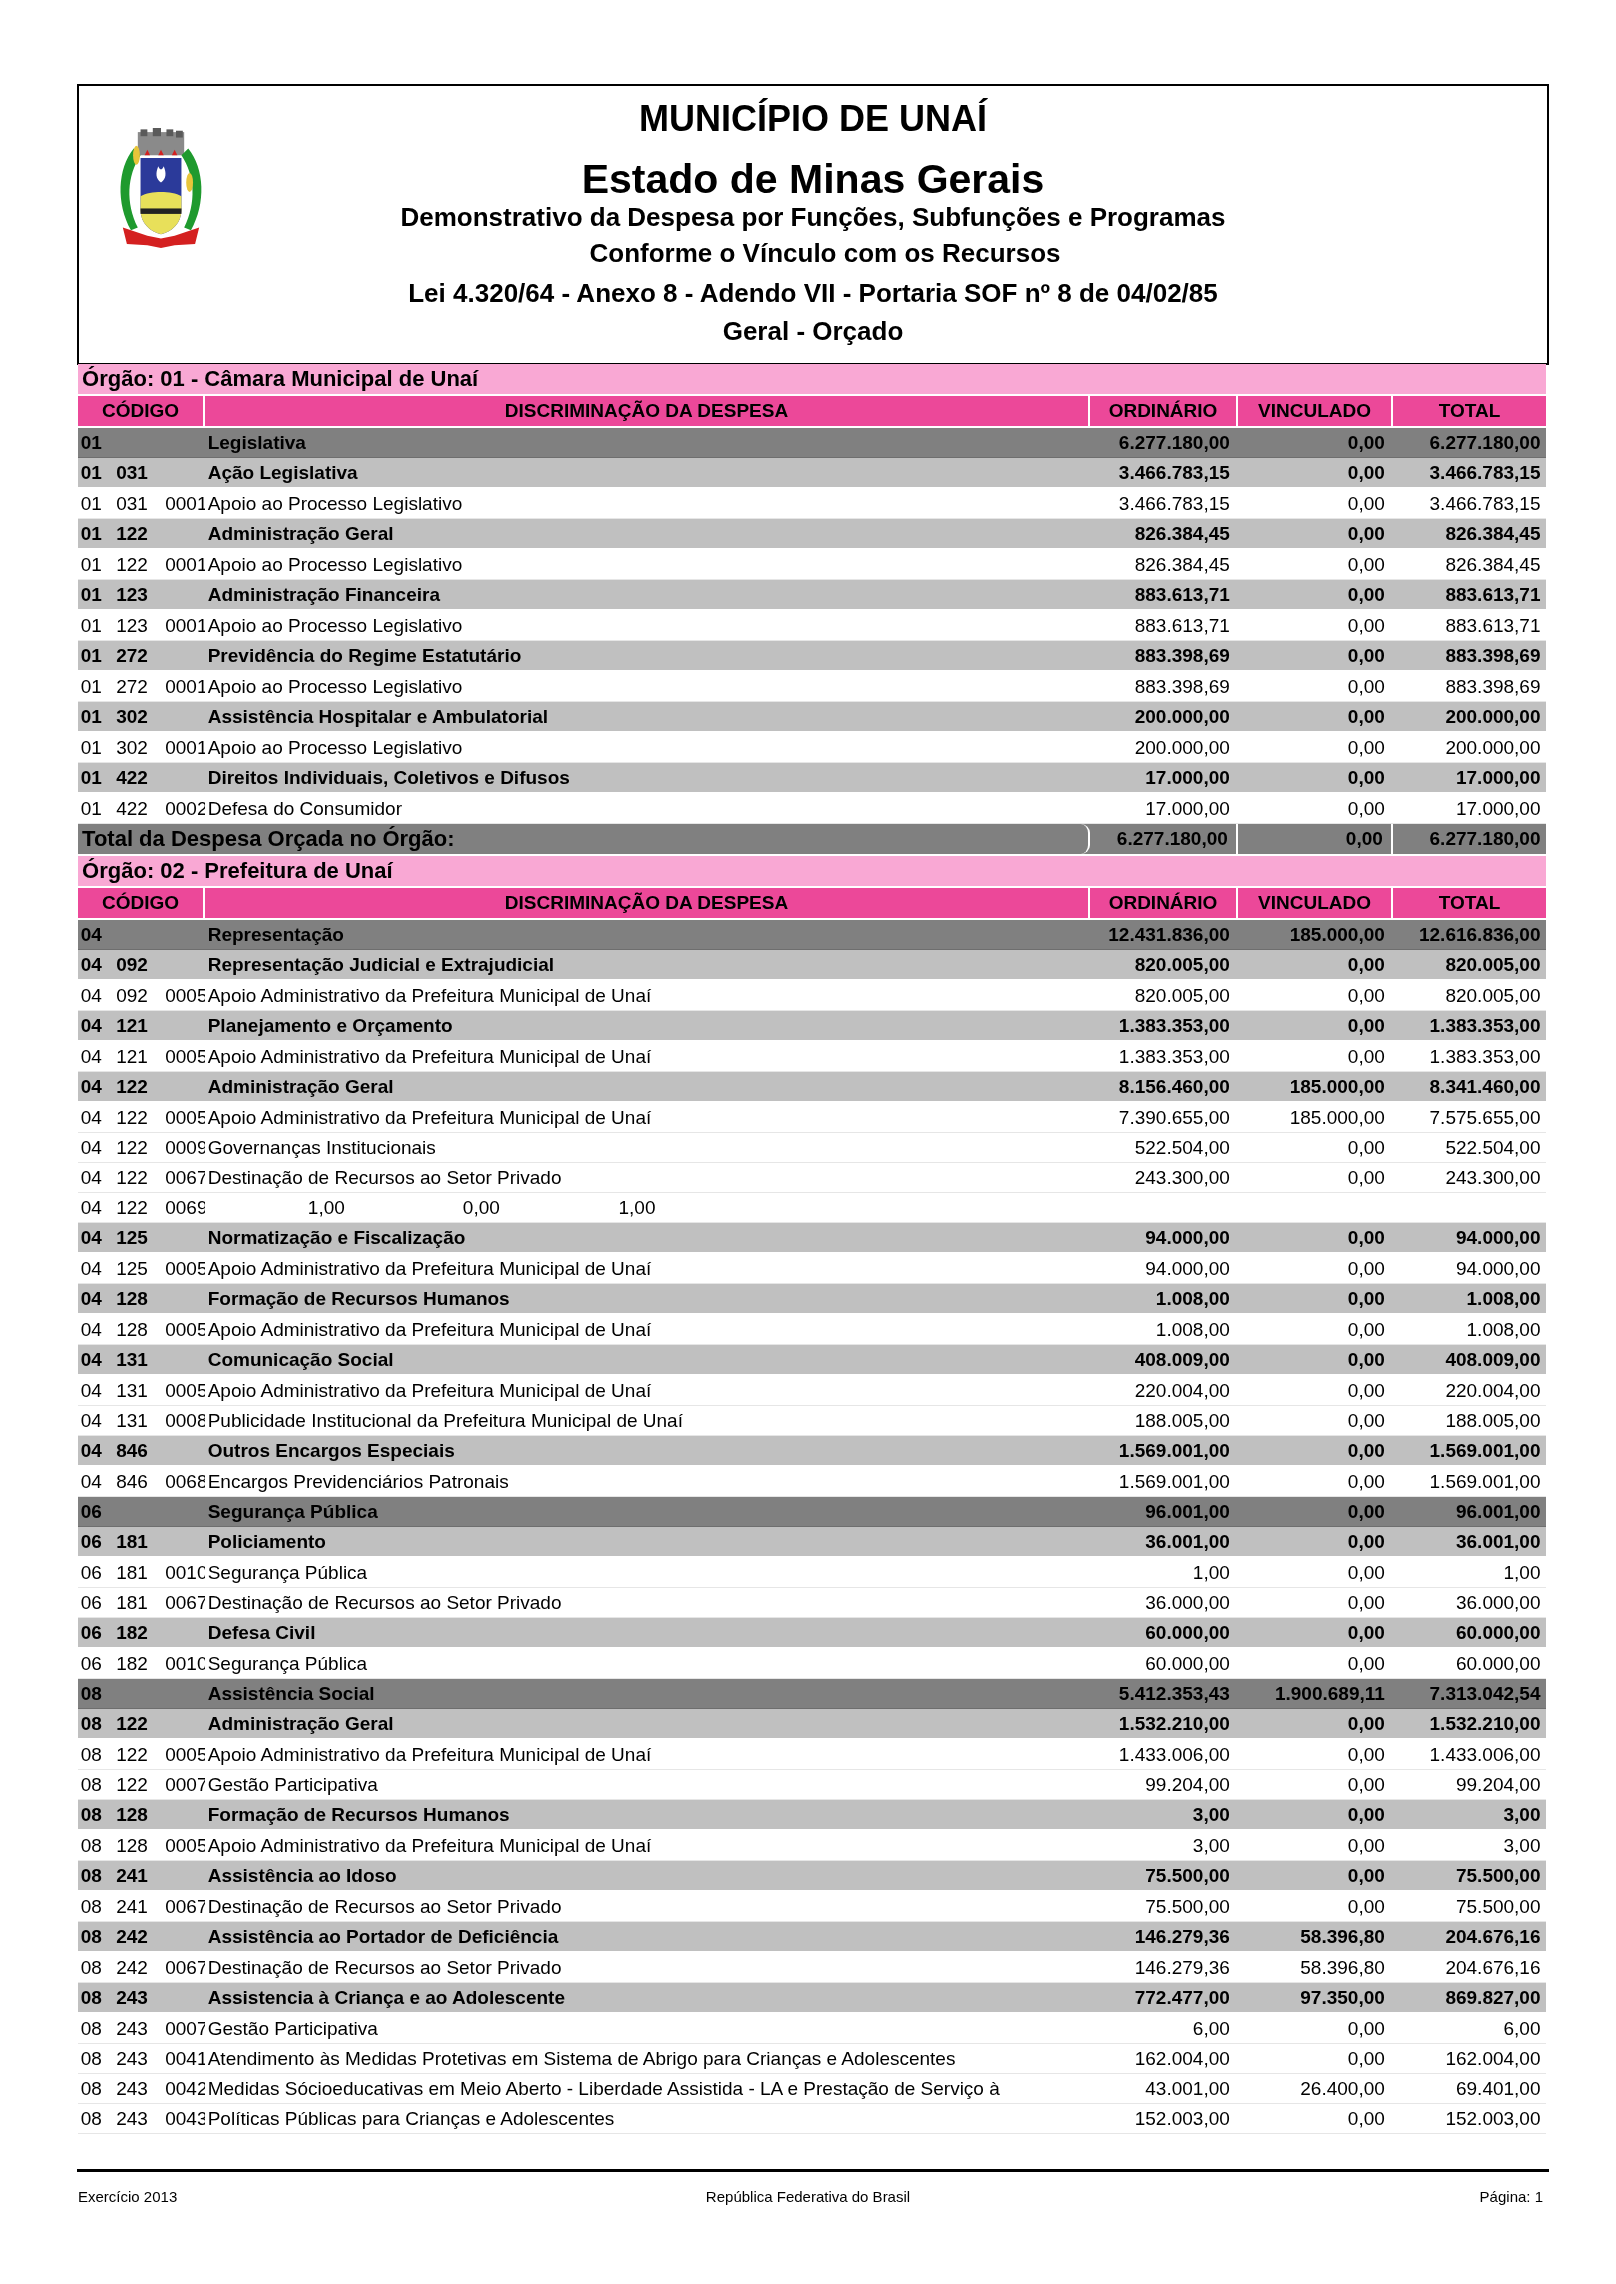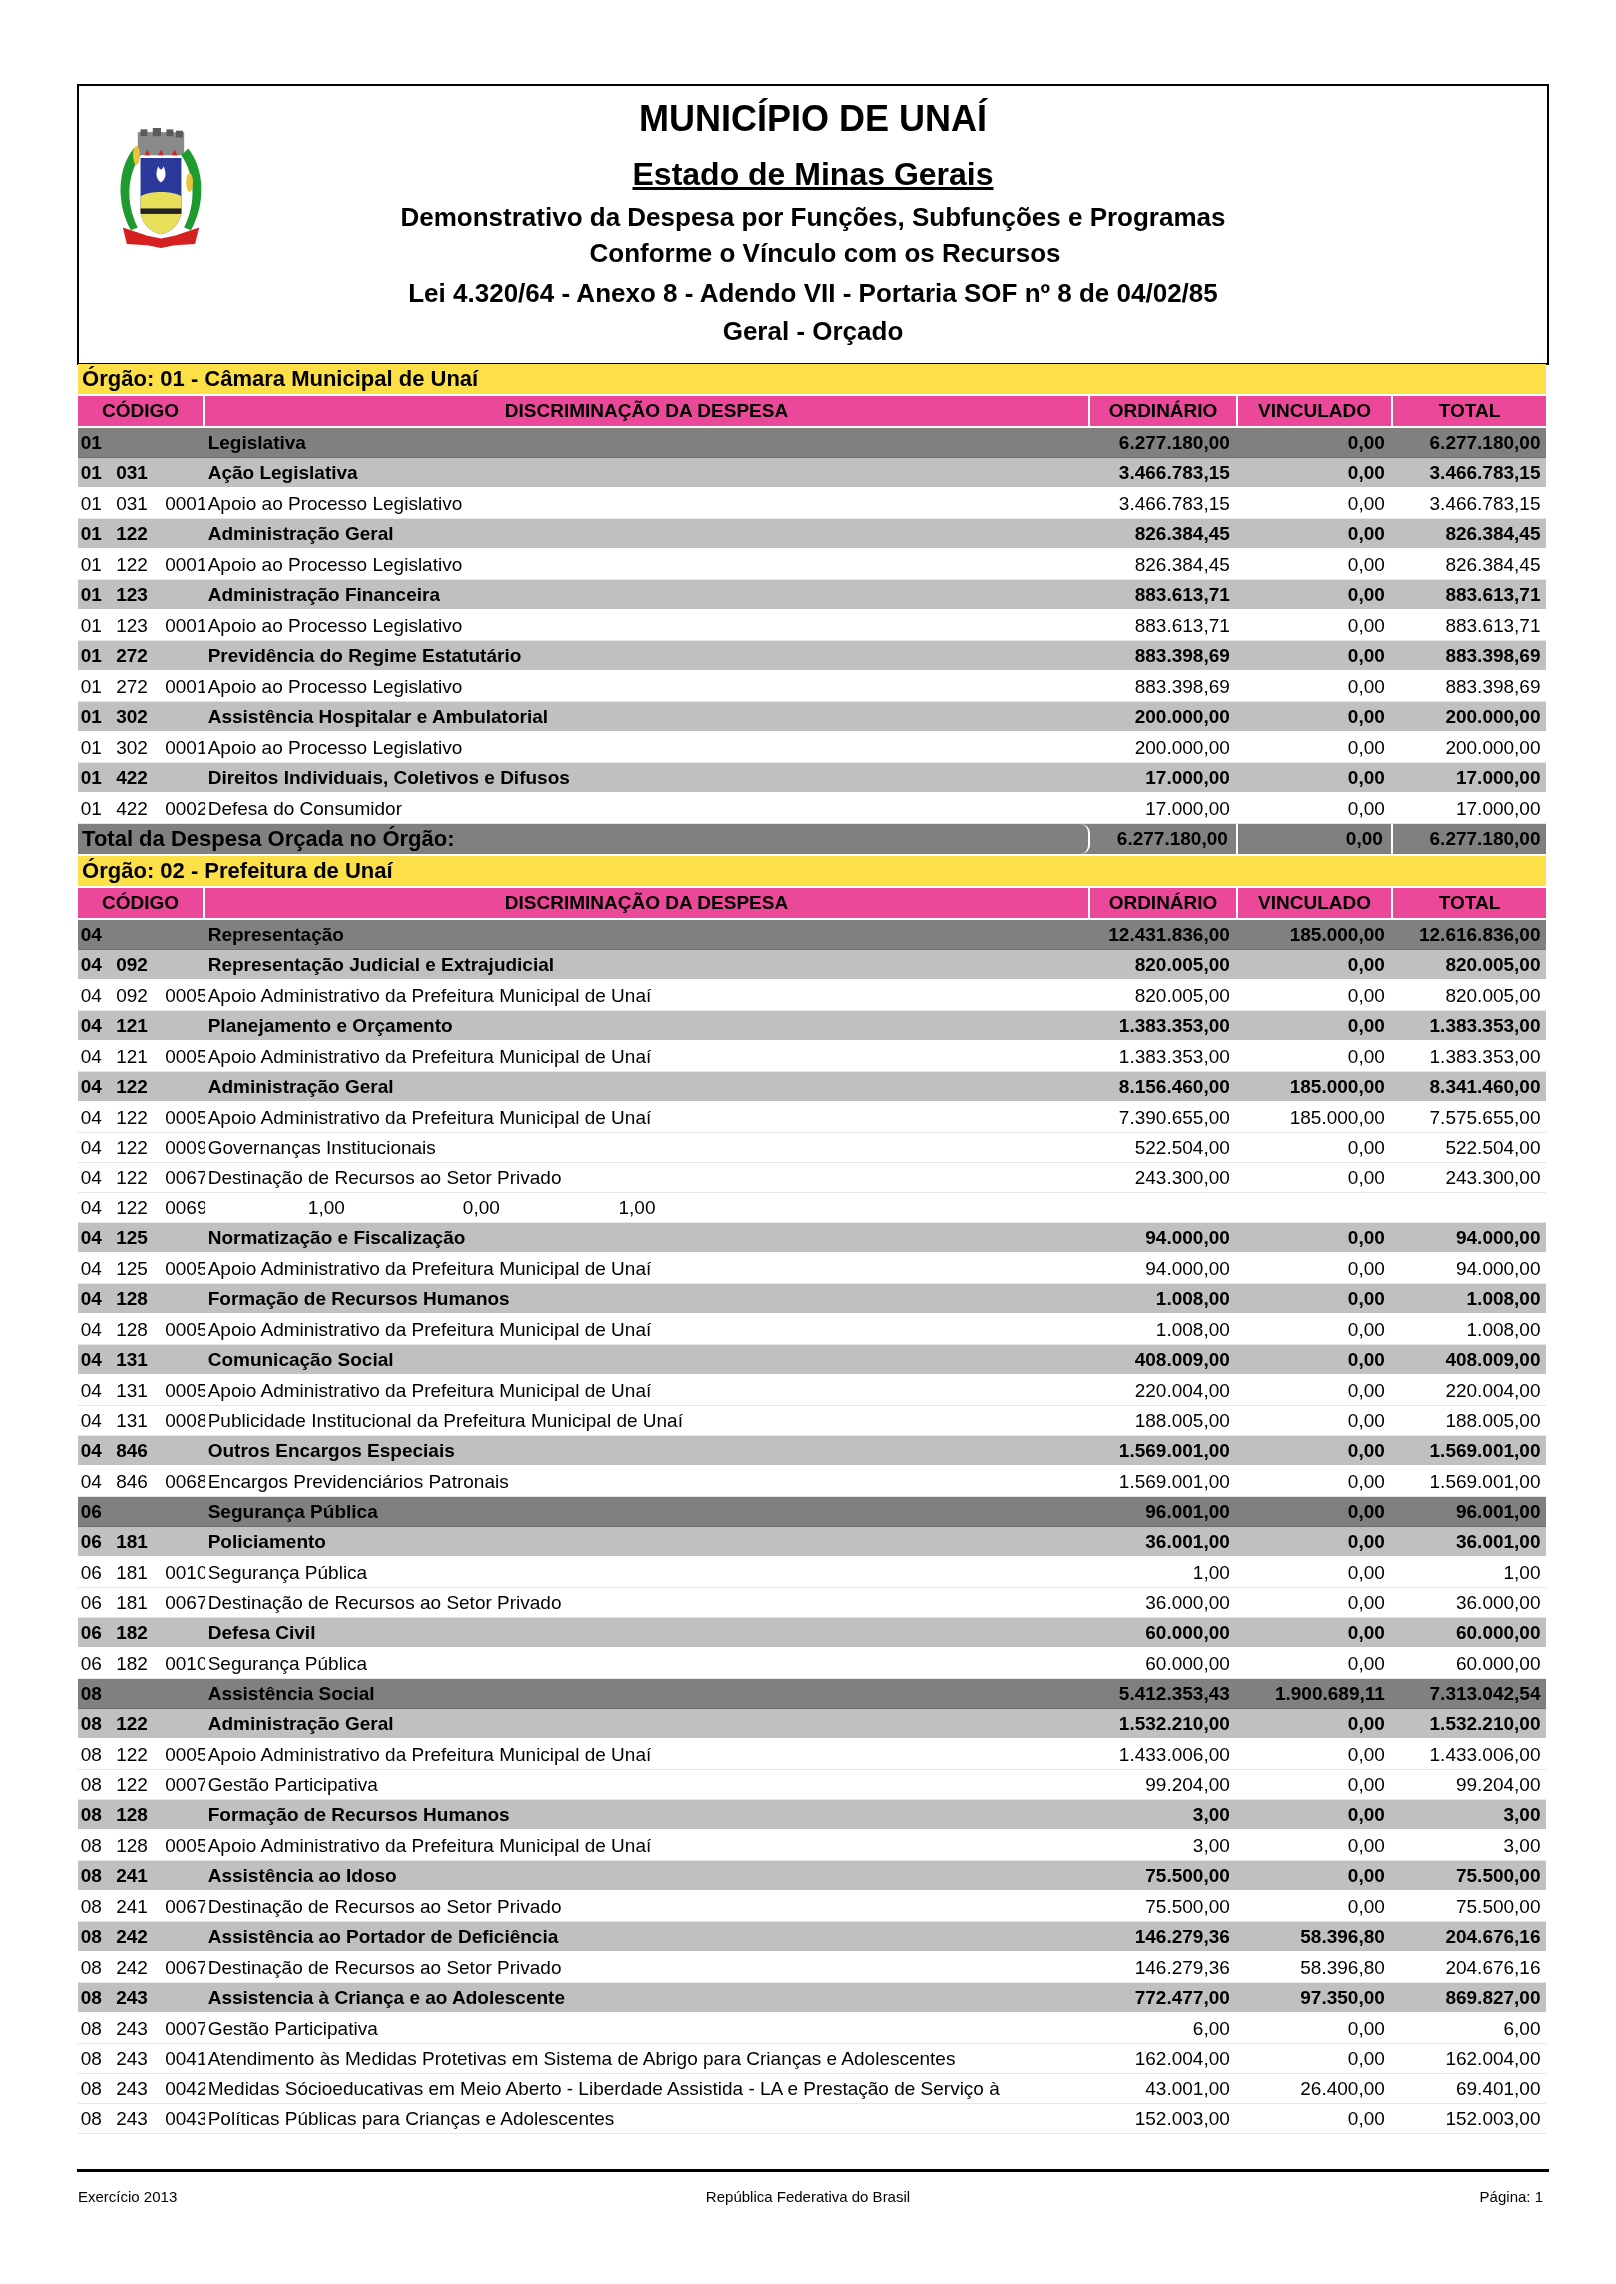--- a/index.html
+++ b/index.html
@@ -6,42 +6,42 @@
   body { width: 1616px; height: 2284px; position: relative; overflow: hidden;
          font-family: "Liberation Sans", "DejaVu Sans", sans-serif; color: #000; }
   .page { position: absolute; left: 0; top: 0; width: 1616px; height: 2284px; }
 
   
   .header-box { position: absolute; left: 77px; top: 84px; width: 1468px; height: 277px;
                 border: 2.1px solid #000; background: #fff; }
   .crest { position: absolute; left: 34px; top: 42px; width: 96px; height: 120px; }
   .h-title { position: absolute; left: 0; right: 0; text-align: center; font-weight: bold; }
   .h1 { top: 12.3px; font-size: 36px; letter-spacing: 0px; }
-  .h2 { top: 70px; font-size: 32px; text-decoration: underline; }
+  .h2 { top: 70px; font-size: 41px; }
   .h3 { top: 116px; font-size: 26px; }
   .h4 { top: 152px; font-size: 26px; margin-left: 24px; }
   .h5 { top: 192px; font-size: 26px; }
   .h6 { top: 230px; font-size: 26px; }
 
   
   .table { position: absolute; left: 78px; top: 364px; width: 1468px; }
   .row { position: relative; display: flex; height: 29px; align-items: center;
          border-bottom: 1.4px solid #e6e6e6; font-size: 19px; }
   .row .c { position: relative; height: 100%; display: flex; align-items: center; box-sizing: border-box; white-space: nowrap; overflow: hidden; }
   .c-code { width: 127px; padding-left: 2.7px; }
   .c-desc { width: 885px; padding-left: 2.7px; }
   .c-ord  { width: 148px; justify-content: flex-end; padding-right: 8.2px; }
   .c-vin  { width: 155px; justify-content: flex-end; padding-right: 8.2px; }
   .c-tot  { width: 153px; justify-content: flex-end; padding-right: 5.5px; }
 
   .code-parts { display: flex; gap: 4px; }
   .code-parts span { display: inline-block; }
   .cp1 { width: 31.5px; } .cp2 { width: 45px; } .cp3 { width: 45px; }
 
-  .orgao-row { background: #fde047; height: 30px; font-weight: bold; font-size: 22px;
+  .orgao-row { background: #f9a8d4; height: 30px; font-weight: bold; font-size: 22px;
                border-bottom: 2.1px solid #fff; }
   .orgao-row .c-full { padding-left: 4.1px; width: 100%; }
   .colhead { background: #ec4899; height: 30px; font-weight: bold; font-size: 19px;
              border-bottom: 2.7px solid #fff; text-align: center; }
   .colhead .c { justify-content: center; padding: 0; border-right: 2.7px solid #fff; }
   .colhead .c:last-child { border-right: none; }
   .func-row { background: #808080; font-weight: bold; border-bottom: 1.4px solid #6e6e6e; }
   .sub-row { background: #c0c0c0; font-weight: bold; border-bottom: 2.7px solid #fff; }
   .prog-row { background: #ffffff; height: 29px; }
   .total-row { background: #808080; height: 30px; font-weight: bold; font-size: 22px;

